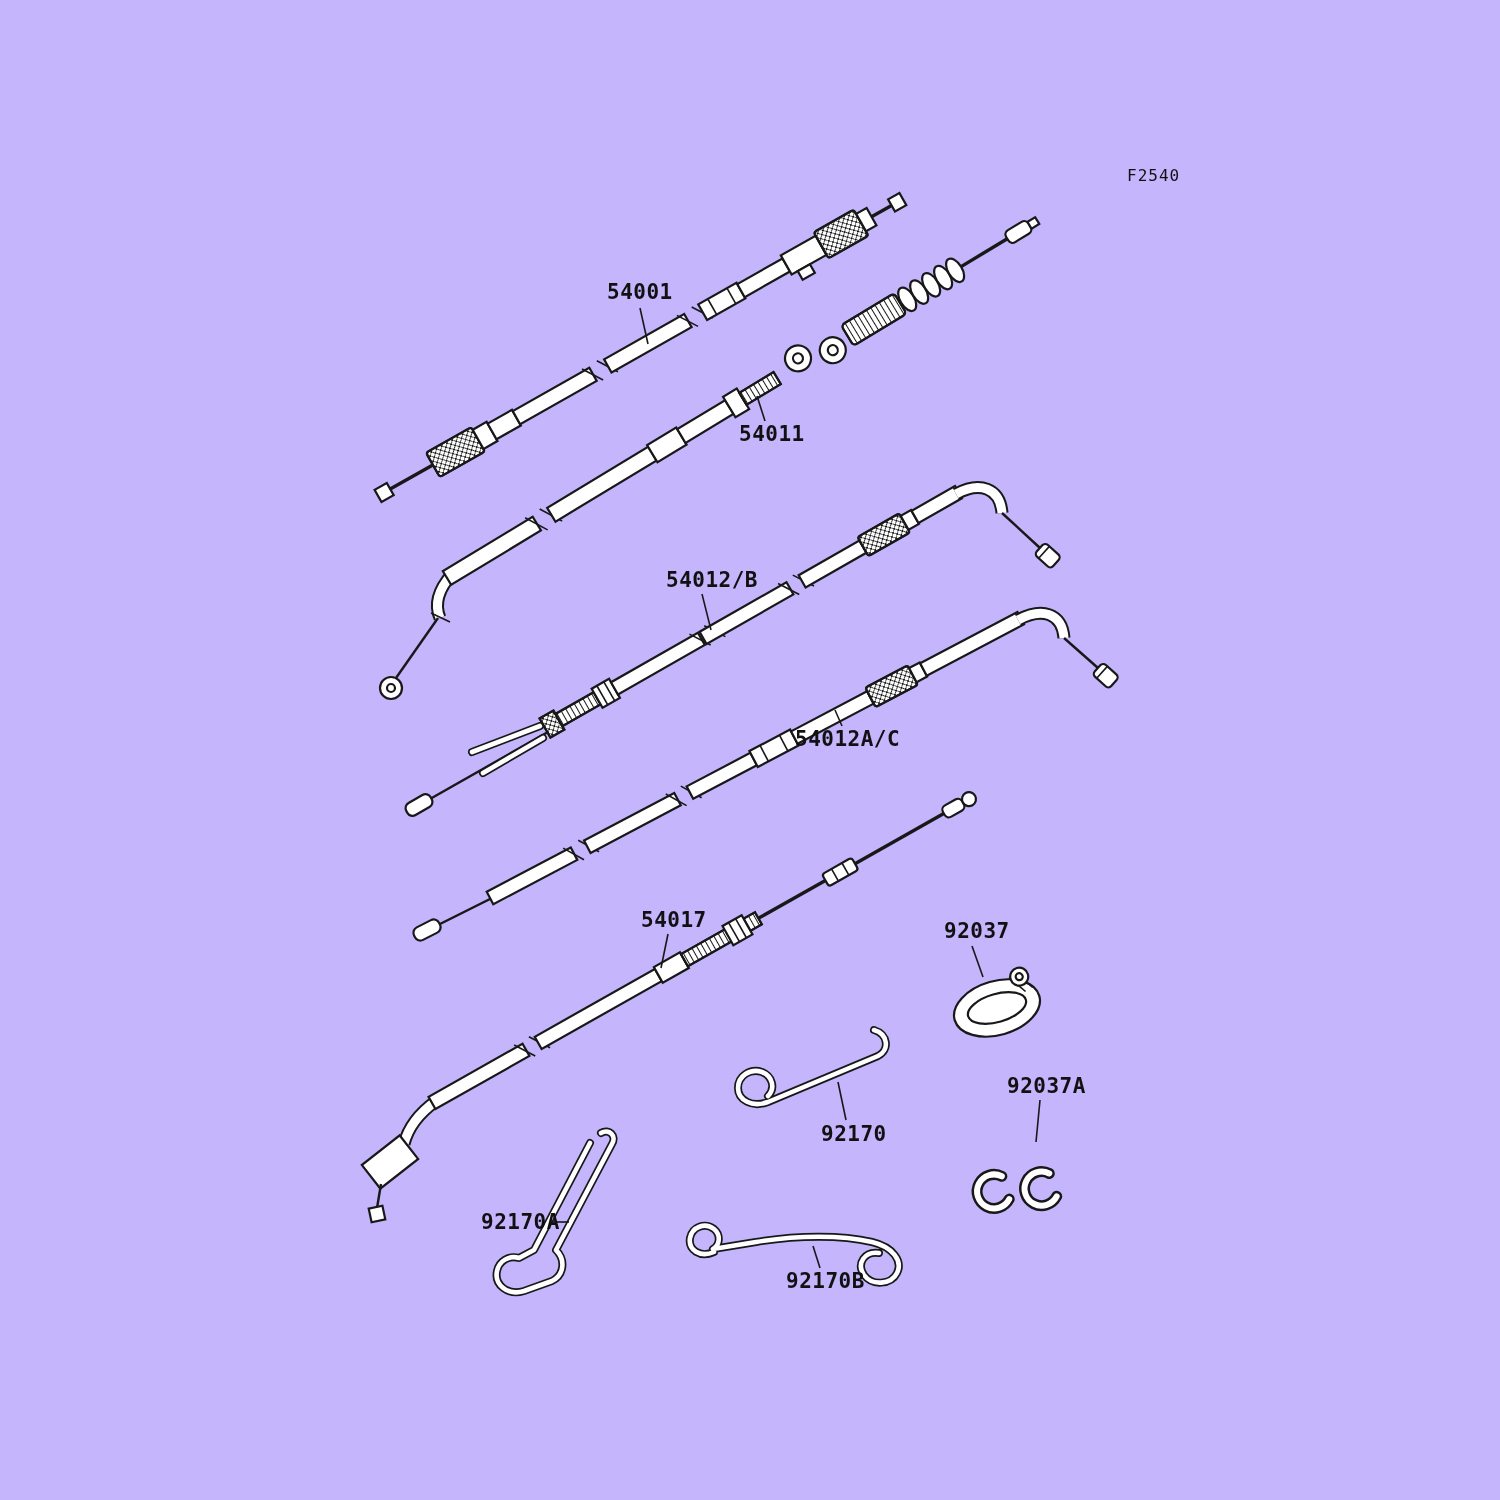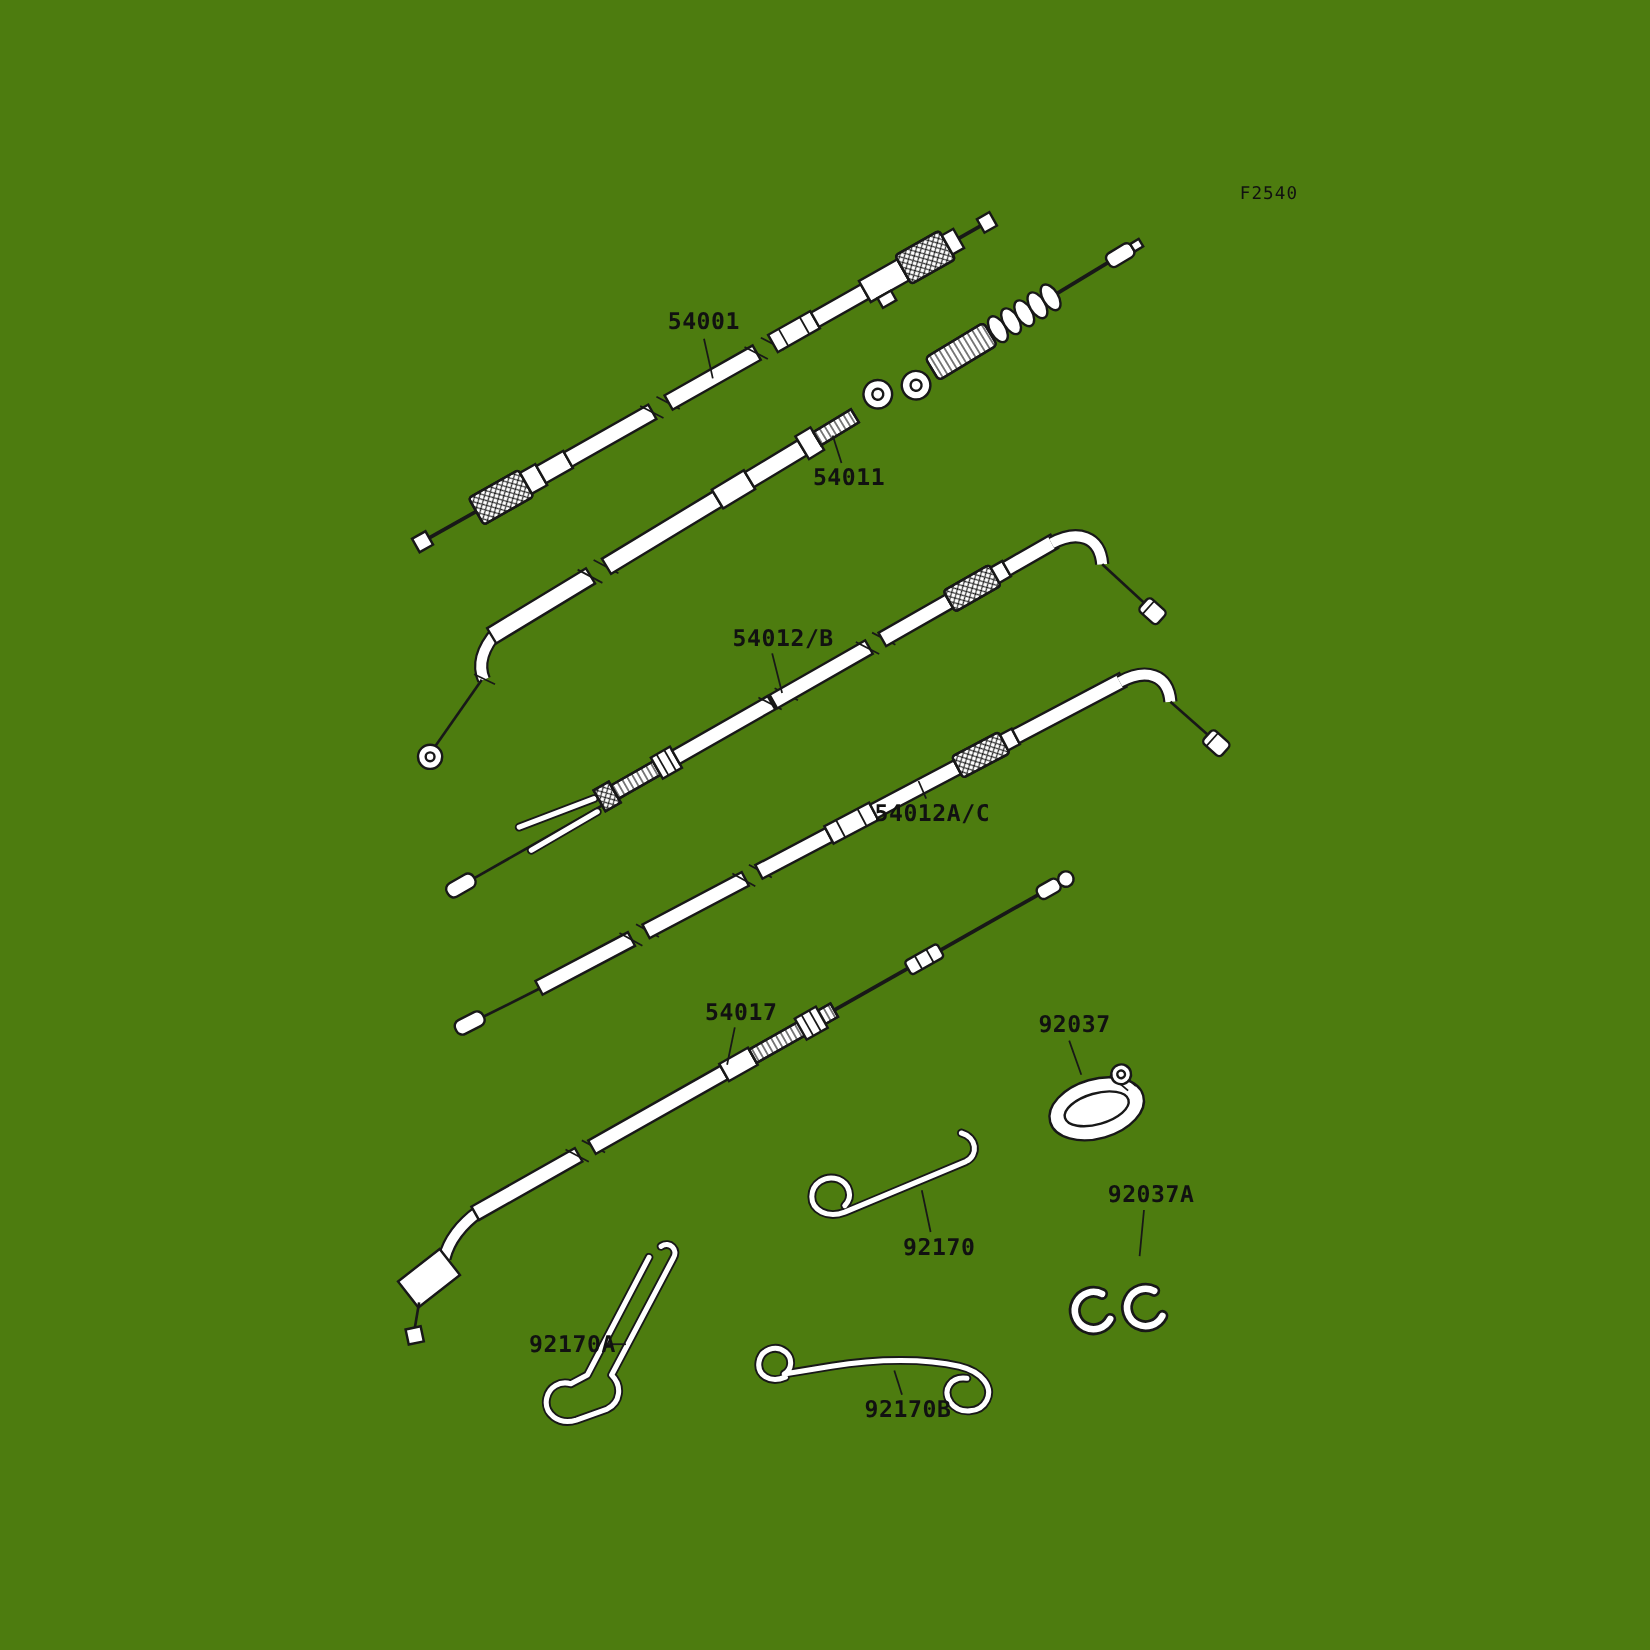--- a/index.html
+++ b/index.html
@@ -1,16 +1,16 @@
 <!DOCTYPE html>
 <html><head>
 <meta charset="utf-8">
 <style>
   html,body{margin:0;padding:0;background:#ffffff;}
-  .canvas{width:1500px;height:1500px;position:relative;background:#4d7c0f;font-family:"DejaVu Sans Mono",monospace;}
+  .canvas{width:1500px;height:1500px;position:relative;background:#c4b5fd;font-family:"DejaVu Sans Mono",monospace;}
   svg{display:block;}
   .part{fill:#ffffff;stroke:#181818;stroke-width:2.2;}
   .phatch{stroke:#181818;stroke-width:2;}
   .wire{stroke:#181818;stroke-width:2.4;fill:none;}
   .rod{stroke:#181818;stroke-width:3.4;fill:none;}
   .cut{stroke:#181818;stroke-width:1.6;fill:none;}
   .tube-o{stroke:#181818;stroke-width:13;fill:none;}
   .tube-i{stroke:#ffffff;stroke-width:9;fill:none;}
   .wf-o{stroke:#181818;stroke-width:8;fill:none;stroke-linecap:round;stroke-linejoin:round;}
   .wf-i{stroke:#ffffff;stroke-width:4.6;fill:none;stroke-linecap:round;stroke-linejoin:round;}

